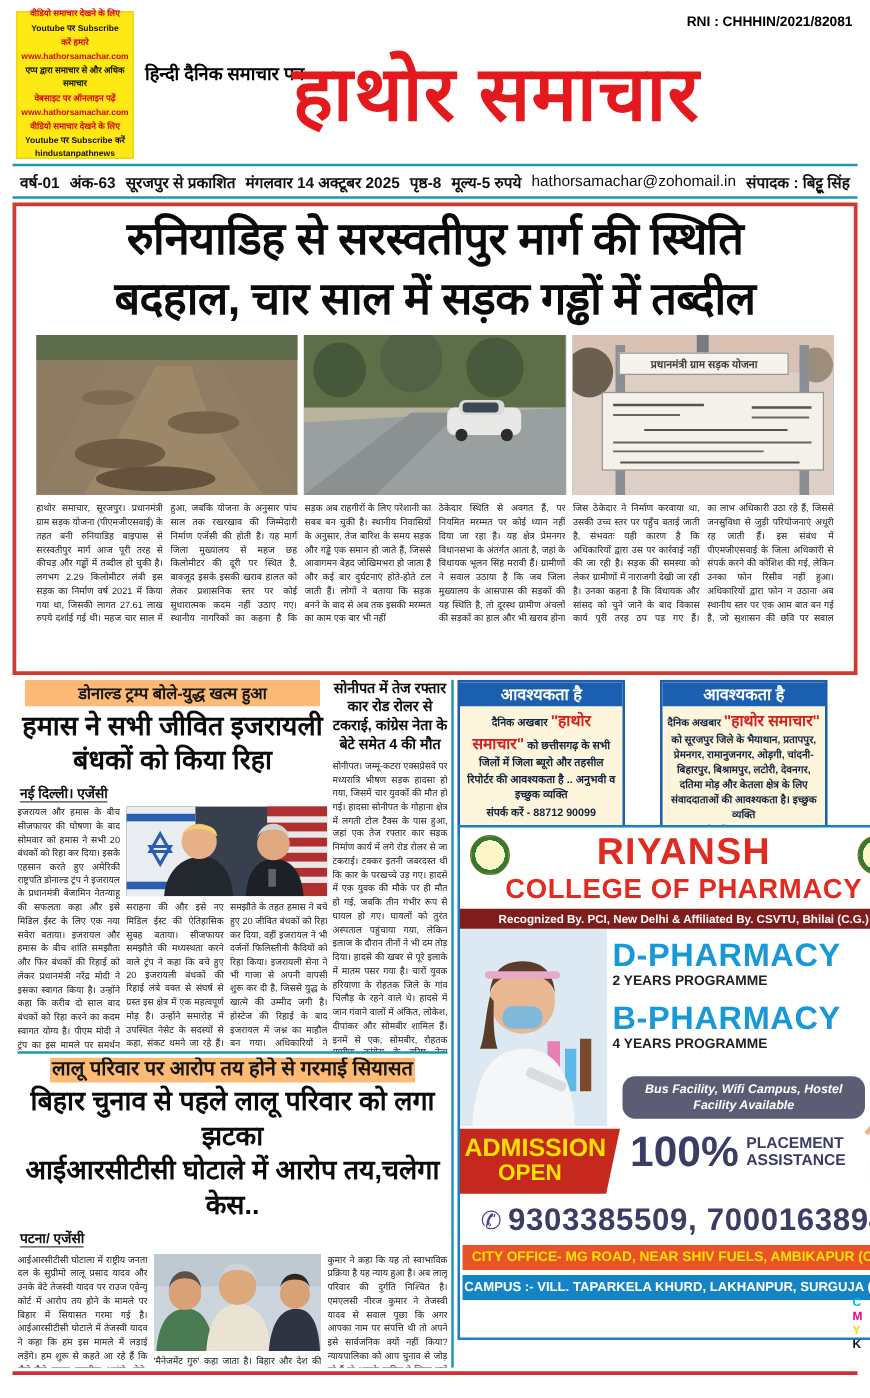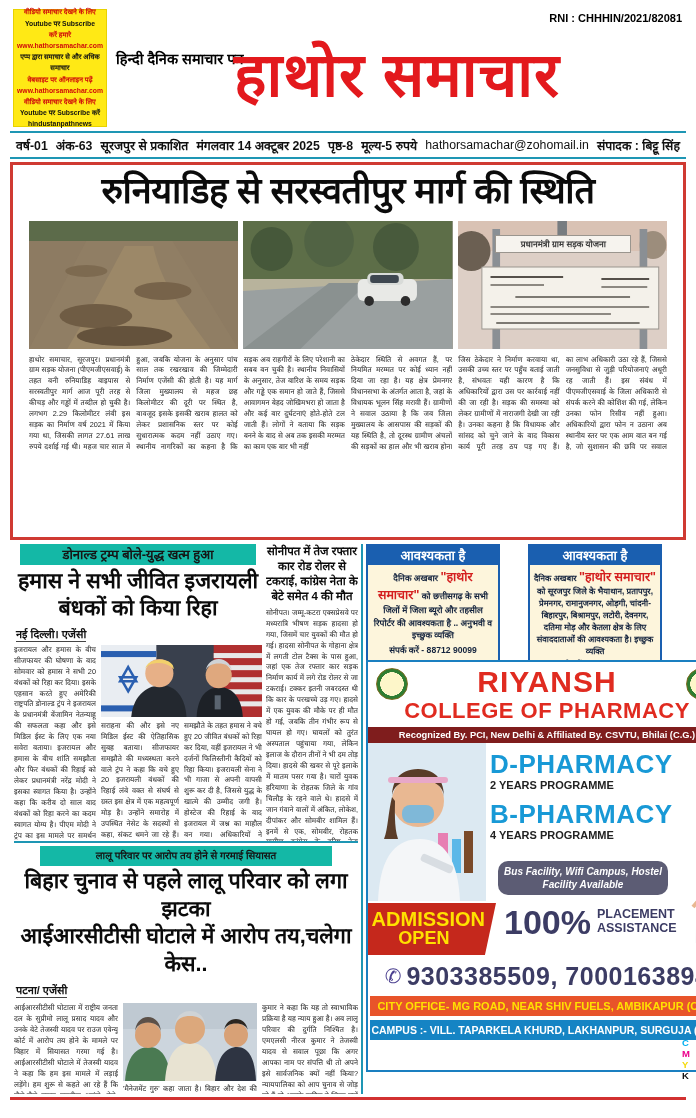--- a/index.html
+++ b/index.html
@@ -36,21 +36,21 @@
                border:1px solid #9a958e;text-align:center;font-size:8.5px;font-weight:bold;
                color:#3c3c3c;line-height:16px;}
   .lead-cols{margin-top:6px;display:flex;gap:6px;height:96px;overflow:hidden;}
   .lead-cols .c{flex:1;font-size:7.3px;line-height:1.5;text-align:justify;color:#1c1c1c;overflow:hidden;}
 
   
   .tiny{font-size:7.3px;line-height:1.5;text-align:justify;color:#1c1c1c;overflow:hidden;}
 
   
   .hamas{position:absolute;left:14px;top:544px;width:248px;height:298px;overflow:hidden;}
-  .kicker{background:#14b8a6;color:#151515;font-weight:bold;text-align:center;}
+  .kicker{background:#fdba74;color:#151515;font-weight:bold;text-align:center;}
   .hamas .kicker{height:21px;line-height:21px;font-size:13px;margin:0 6px;}
   .hamas-head{font-size:21.5px;font-weight:800;text-align:center;line-height:1.25;margin-top:3px;color:#0b0b0b;}
   .dateline{font-size:11px;font-weight:bold;display:inline-block;border-bottom:1.5px solid #444;
             margin:4px 0 3px 2px;}
   .hamas-body{display:grid;grid-template-columns:82px 1fr;gap:5px;height:205px;overflow:hidden;}
   .hamas-right .ph{height:72px;margin-bottom:4px;overflow:hidden;}
   .hamas-right .two{display:flex;gap:5px;height:126px;overflow:hidden;}
   .hamas-right .two .c{flex:1;}
 
   
@@ -85,41 +85,41 @@
   .ad-name2{font-size:22px;font-weight:800;color:#e02b20;letter-spacing:.5px;}
   .ad-recog{background:#7f1d1d;color:#fff;font-size:9.3px;font-weight:bold;text-align:center;
             height:16px;line-height:16px;margin-top:3px;}
   .ad-mid{position:relative;height:215px;}
   .stud{position:absolute;left:0;top:0;width:118px;height:158px;overflow:hidden;}
   .prog{position:absolute;left:122px;top:8px;right:4px;text-align:left;}
   .prog .pn{font-size:26px;font-weight:800;color:#1899d6;letter-spacing:.5px;line-height:1;}
   .prog .pd{font-size:11px;font-weight:800;color:#222;margin:2px 0 10px 0;}
   .pill{position:absolute;left:130px;top:118px;width:158px;background:#5c5c74;color:#fff;
         border-radius:10px;font-size:10px;font-weight:bold;font-style:italic;text-align:center;
-        padding:4px 6px;line-height:1.3;}
+        padding:4px 18px;line-height:1.3;}
   .doc-fig{position:absolute;right:2px;top:130px;width:34px;height:70px;}
   .adm{position:absolute;left:0px;top:160px;width:128px;height:52px;background:#c5281c;
        transform:skewX(-12deg);transform-origin:top left;display:flex;flex-direction:column;
        align-items:center;justify-content:center;}
   .adm .a1{color:#ffe100;font-size:20px;font-weight:800;transform:skewX(12deg);line-height:1;}
   .adm .a2{color:#ffe100;font-size:18px;font-weight:800;transform:skewX(12deg);line-height:1.1;}
   .hundred{position:absolute;left:136px;top:162px;right:2px;display:flex;align-items:center;gap:6px;}
   .hundred .pct{font-size:34px;font-weight:800;color:#3c3c64;line-height:1;}
   .hundred .pl{font-size:12.5px;font-weight:800;color:#3c3c64;line-height:1.1;text-align:left;}
   .phones{display:flex;align-items:center;justify-content:center;gap:5px;margin-top:4px;}
   .phones .ic{font-size:20px;color:#4a3f8f;}
   .phones .num{font-size:25px;font-weight:800;color:#3c3c64;letter-spacing:.5px;}
   .adbar1{margin:5px 2px 0 2px;background:#e8542a;color:#ffe100;font-size:11px;font-weight:800;
           text-align:center;height:20px;line-height:20px;}
   .adbar2{margin:4px 2px 0 2px;background:#1584c4;color:#fff;font-size:10.5px;font-weight:800;
           text-align:center;height:20px;line-height:20px;}
 
   
   .lalu{position:absolute;left:14px;top:846px;width:344px;height:248px;overflow:hidden;}
-  .lalu .kicker{height:20px;line-height:20px;font-size:10px;margin:0 26px;}
+  .lalu .kicker{height:20px;line-height:20px;font-size:16px;margin:0 26px;}
   .lalu-head{font-size:21.5px;font-weight:800;text-align:center;line-height:1.28;margin-top:2px;color:#0b0b0b;}
   .lalu-body{display:grid;grid-template-columns:104px 134px 1fr;gap:5px;height:152px;overflow:hidden;margin-top:2px;}
   .lalu-mid .ph{height:78px;margin-bottom:3px;overflow:hidden;}
 
   .cmyk{position:absolute;right:6px;top:1038px;display:flex;flex-direction:column;
         font-size:9.5px;font-weight:800;line-height:1.15;}
   .cmyk .c0{color:#00aeef;} .cmyk .c1{color:#ec008c;} .cmyk .c2{color:#f5d90a;} .cmyk .c3{color:#111;}
 </style>
 </head>
 <body>
@@ -149,20 +149,21 @@
     <span>मंगलवार 14 अक्टूबर 2025</span>
     <span>पृष्ठ-8</span>
     <span>मूल्य-5 रुपये</span>
     <span class="em">hathorsamachar@zohomail.in</span>
     <span>संपादक : बिट्टू सिंह</span>
   </div>
 
   <div class="lead-box">
     <div class="lead-head">
       <div>रुनियाडिह से सरस्वतीपुर मार्ग की स्थिति</div>
+      <div>बदहाल, चार साल में सड़क गड्ढों में तब्दील</div>
     </div>
 
     <div class="photo-row">
       <div class="photo">
         <svg viewBox="0 0 219 128" preserveAspectRatio="none">
           <rect width="219" height="128" fill="#8d7b62"></rect>
           <rect width="219" height="20" fill="#5c6b4a"></rect>
           <path d="M0 128 L60 20 L150 20 L219 128 Z" fill="#a7927221"></path>
           <path d="M40 128 C70 80 80 60 100 25 L130 25 C140 70 170 100 190 128 Z" fill="#9c8868"></path>
           <ellipse cx="70" cy="95" rx="38" ry="12" fill="#6f5c44"></ellipse>

